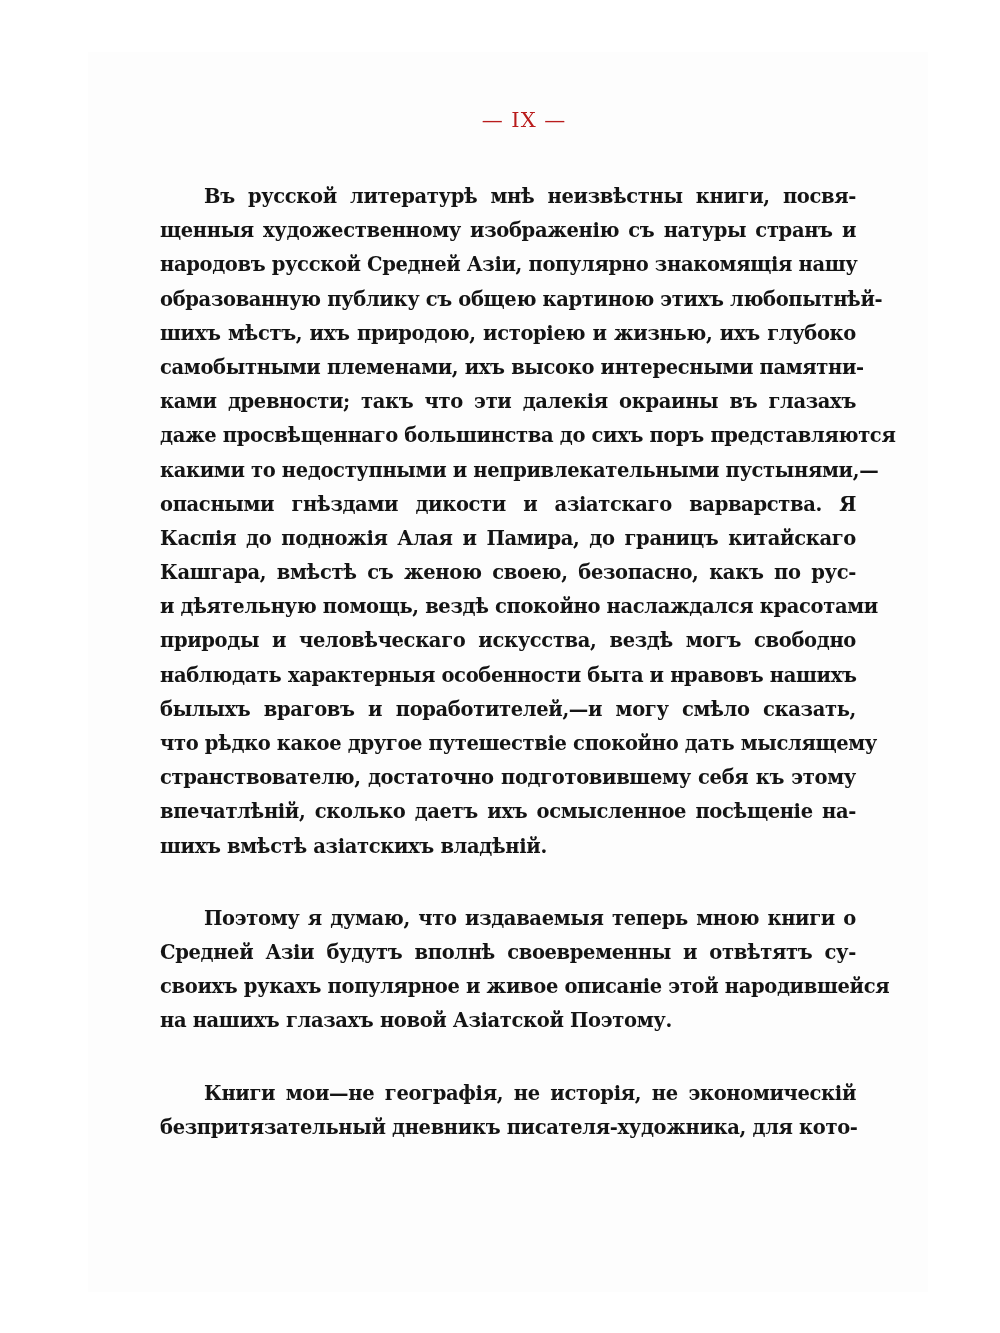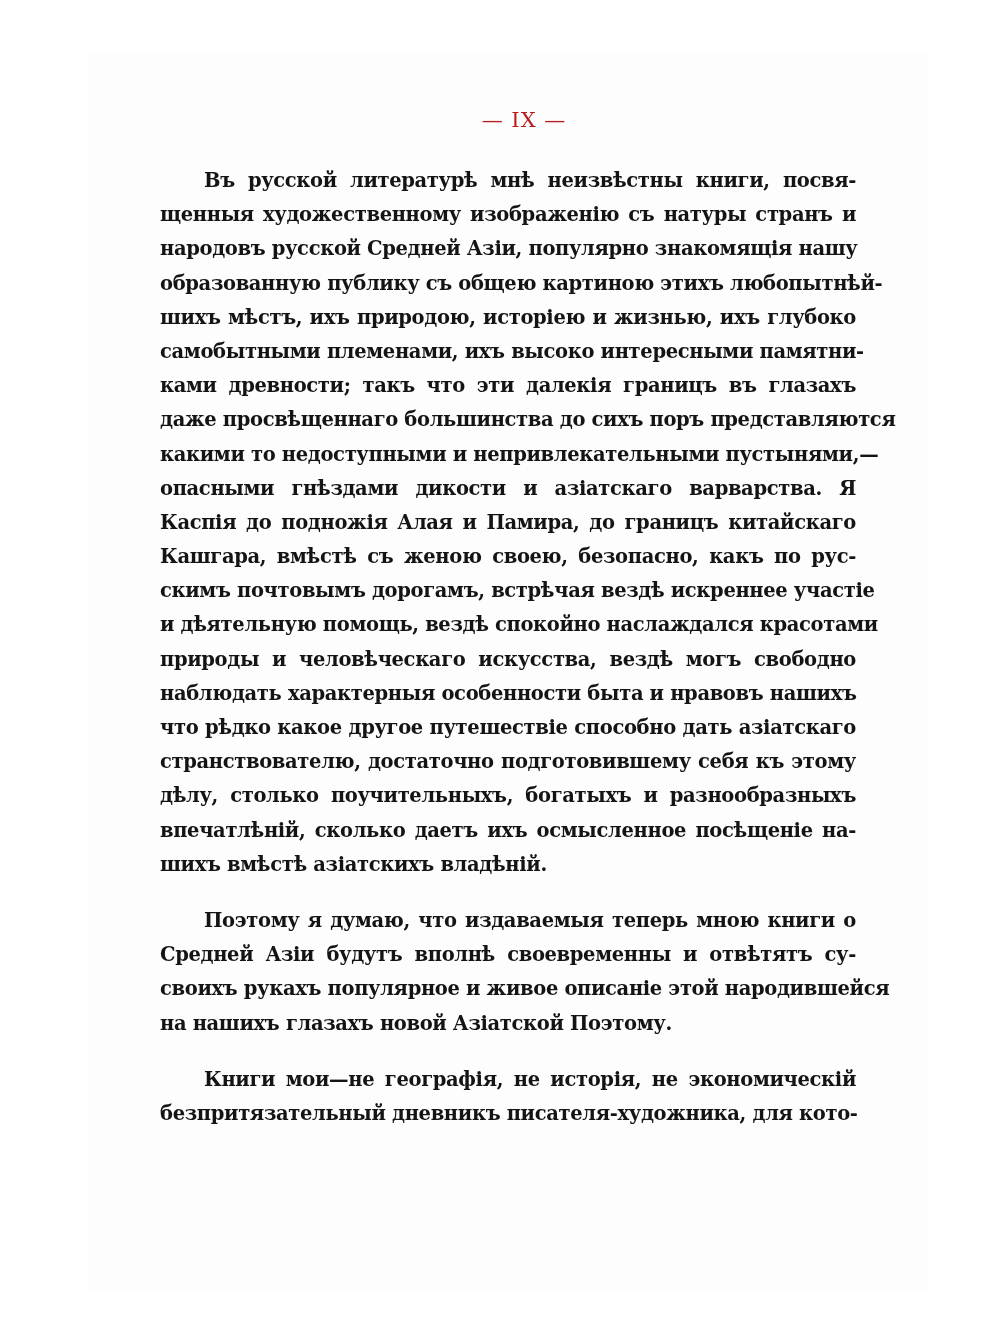--- a/index.html
+++ b/index.html
@@ -50,20 +50,21 @@
       white-space: nowrap;
       text-align: justify;
       text-align-last: justify;
       letter-spacing: -0.35px;
     }
     .line.last {
       text-align-last: left;
     }
     .line.indent {
       padding-left: 44px;
+      margin-top: 16px;
     }
     .para-gap {
       display: block;
       height: 22px;
     }
   </style>
 </head>
 <body>
 
 <div class="page"></div>
@@ -72,33 +73,32 @@
 
 <div class="body-text">
 
   <div>
     <span class="line indent">Въ русской литературѣ мнѣ неизвѣстны книги, посвя-</span>
     <span class="line">щенныя художественному изображенію съ натуры странъ и</span>
     <span class="line">народовъ русской Средней Азіи, популярно знакомящія нашу</span>
     <span class="line">образованную публику съ общею картиною этихъ любопытнѣй-</span>
     <span class="line">шихъ мѣстъ, ихъ природою, исторіею и жизнью, ихъ глубоко</span>
     <span class="line">самобытными племенами, ихъ высоко интересными памятни-</span>
-    <span class="line">ками древности; такъ что эти далекія границъ въ глазахъ</span>
+    <span class="line">ками древности; такъ что эти далекія окраины въ глазахъ</span>
     <span class="line">даже просвѣщеннаго большинства до сихъ поръ представляются</span>
     <span class="line">какими то недоступными и непривлекательными пустынями,—</span>
     <span class="line">опасными гнѣздами дикости и азіатскаго варварства. Я</span>
     <span class="line">Каспія до подножія Алая и Памира, до границъ китайскаго</span>
     <span class="line">Кашгара, вмѣстѣ съ женою своею, безопасно, какъ по рус-</span>
-    <span class="line">скимъ почтовымъ дорогамъ, встрѣчая вездѣ искреннее участіе</span>
     <span class="line">и дѣятельную помощь, вездѣ спокойно наслаждался красотами</span>
     <span class="line">природы и человѣческаго искусства, вездѣ могъ свободно</span>
     <span class="line">наблюдать характерныя особенности быта и нравовъ нашихъ</span>
-    <span class="line">что рѣдко какое другое путешествіе способно дать азіатскаго</span>
+    <span class="line">былыхъ враговъ и поработителей,—и могу смѣло сказать,</span>
+    <span class="line">что рѣдко какое другое путешествіе спокойно дать мыслящему</span>
     <span class="line">странствователю, достаточно подготовившему себя къ этому</span>
-    <span class="line">дѣлу, столько поучительныхъ, богатыхъ и разнообразныхъ</span>
     <span class="line">впечатлѣній, сколько даетъ ихъ осмысленное посѣщеніе на-</span>
     <span class="line last">шихъ вмѣстѣ азіатскихъ владѣній.</span>
   </div>
 
   <span class="para-gap"></span>
 
   <div>
     <span class="line indent">Поэтому я думаю, что издаваемыя теперь мною книги о</span>
     <span class="line">Средней Азіи будутъ вполнѣ своевременны и отвѣтятъ су-</span>
     <span class="line">своихъ рукахъ популярное и живое описаніе этой народившейся</span>

